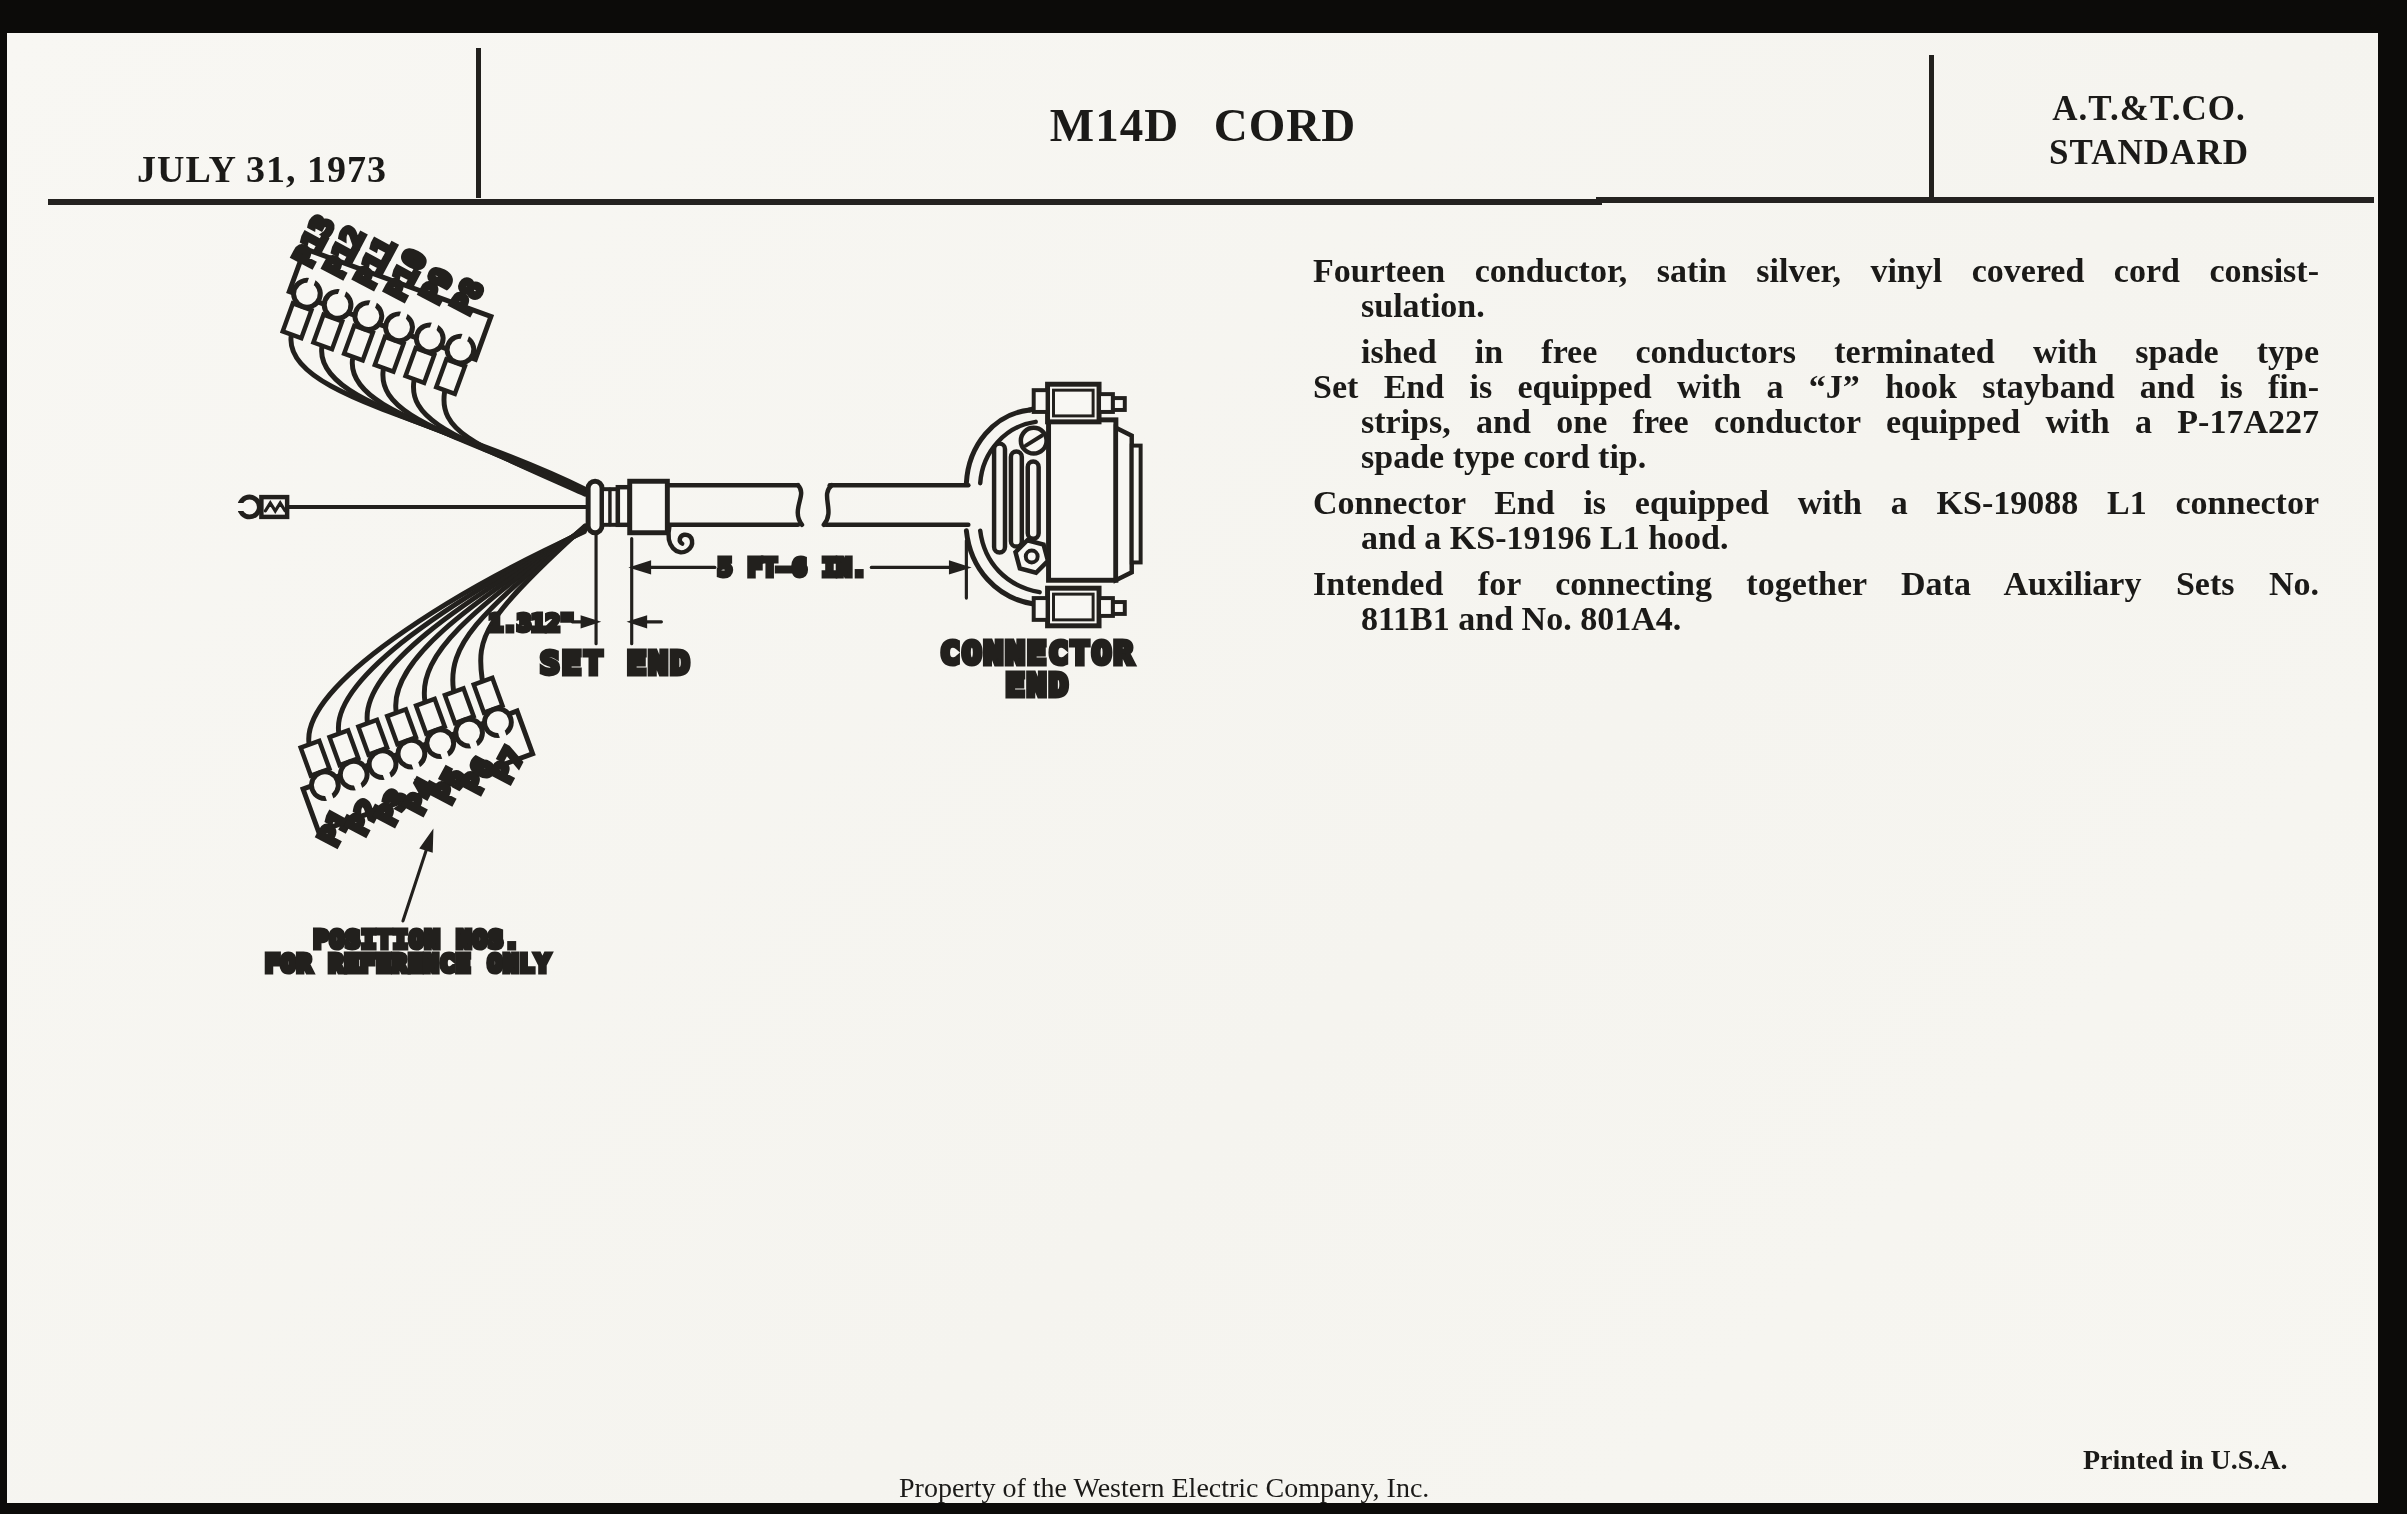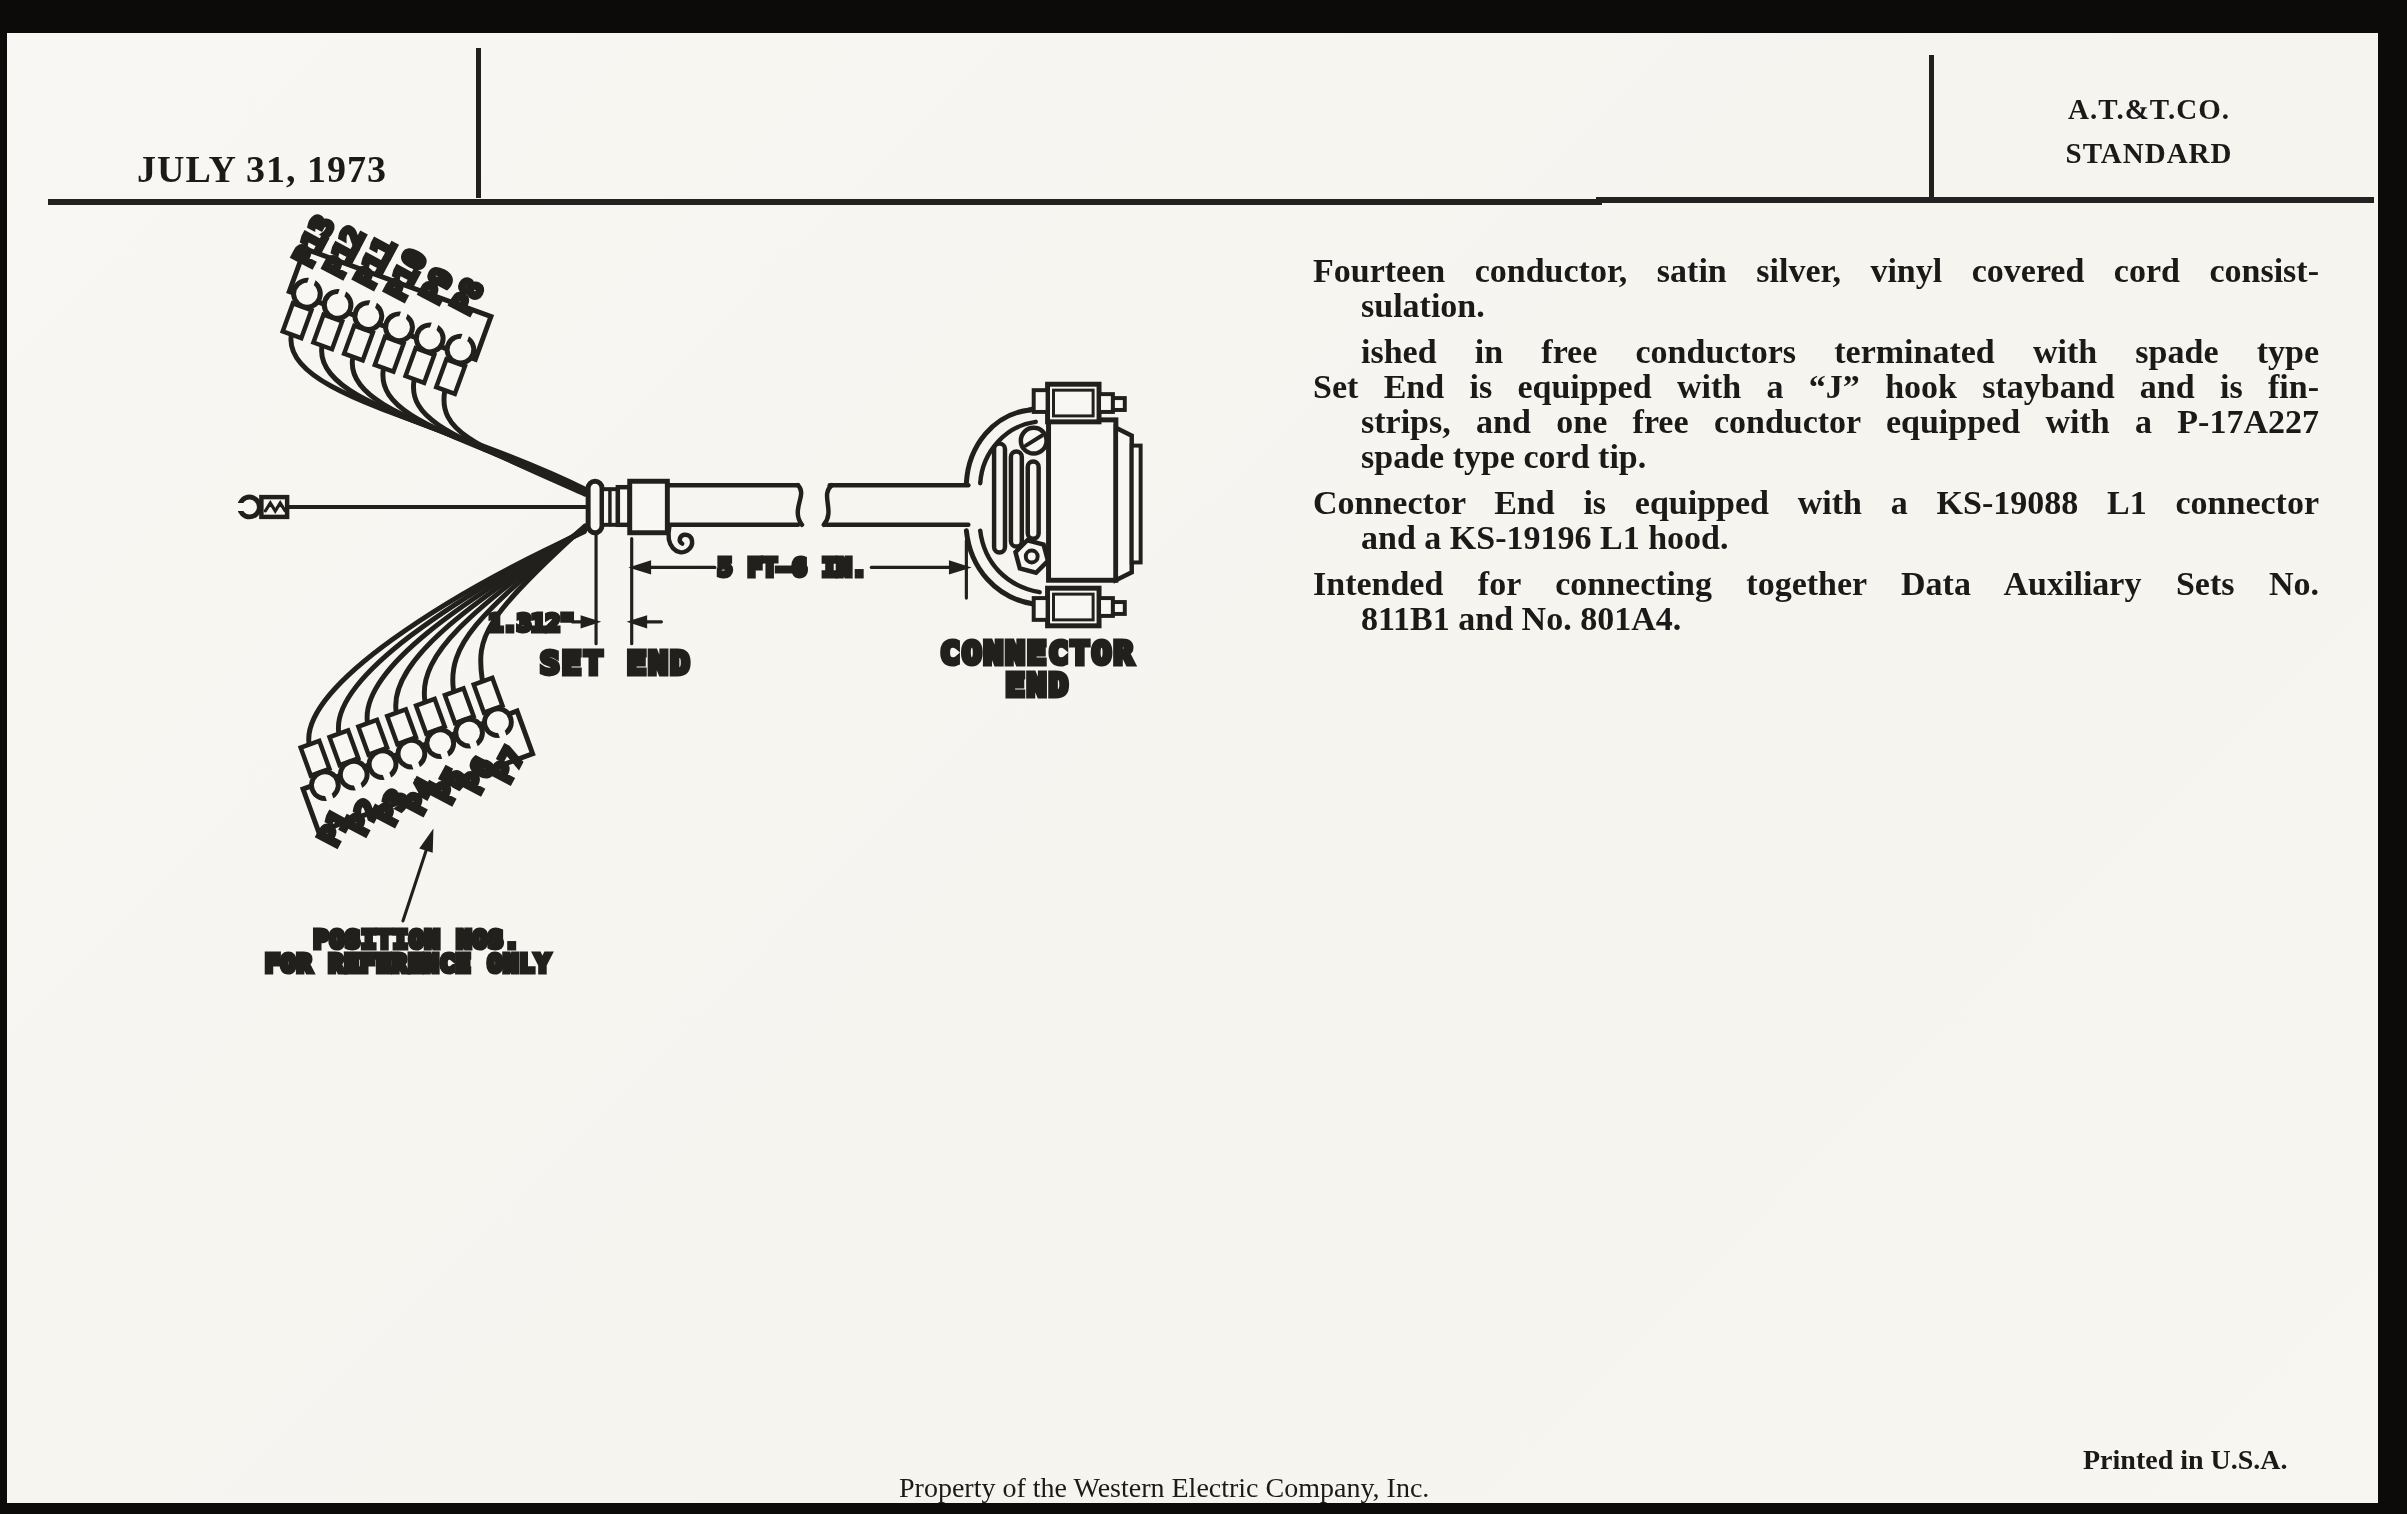--- a/index.html
+++ b/index.html
@@ -5,21 +5,21 @@
   html,body{margin:0;padding:0;background:#000;}
   .canvas{position:relative;width:2408px;height:1515px;background:#0c0b09;overflow:hidden;
           font-family:"Liberation Serif","DejaVu Serif",serif;color:#1b1a18;}
   .paper{position:absolute;left:7px;top:33px;width:2371px;height:1470px;
          background:linear-gradient(135deg,#f8f7f3 0%,#f5f4ef 60%,#f7f6f1 100%);}
   .hdr-date{position:absolute;left:64px;top:111px;width:396px;text-align:center;
             font-size:38px;font-weight:bold;letter-spacing:1px;white-space:nowrap;margin-top:36px;}
   .hdr-title{position:absolute;left:478px;top:98px;width:1450px;text-align:center;
              font-size:47px;font-weight:bold;letter-spacing:1px;word-spacing:22px;white-space:nowrap;}
   .hdr-org{position:absolute;left:1931px;top:87px;width:436px;text-align:center;
-           font-size:29px;line-height:44px;font-weight:bold;letter-spacing:1px;}
+           font-size:35px;line-height:44px;font-weight:bold;letter-spacing:1px;}
   .vline{position:absolute;width:5px;background:#22201d;}
   .vl-left{left:476px;top:48px;height:150px;}
   .vl-right{left:1929px;top:55px;height:145px;}
   .hrule{position:absolute;height:6px;background:#242220;}
   .hr-a{left:48px;top:199px;width:1554px;}
   .hr-b{left:1596px;top:197px;width:778px;}
   .spec{position:absolute;left:1313px;top:242px;width:1006px;
         font-size:34px;line-height:35px;font-weight:bold;}
   .spec p{margin:0 0 11px 0;}
   .ln{min-height:35px;}
@@ -30,20 +30,21 @@
   svg.diagram{position:absolute;left:0;top:0;}
   svg.diagram .eng{font-family:"DejaVu Sans Mono","Liberation Mono",monospace;font-weight:bold;fill:#22201d;}
 </style>
 </head>
 <body>
 
 <div class="canvas">
   <div class="paper"></div>
 
   <div class="hdr-date">JULY 31, 1973</div>
+  <div class="hdr-title">M14D CORD</div>
   <div class="hdr-org">
     <div>A.T.&amp;T.CO.</div>
     <div>STANDARD</div>
   </div>
   <div class="vline vl-left"></div>
   <div class="vline vl-right"></div>
   <div class="hrule hr-a"></div>
   <div class="hrule hr-b"></div>
 
   <div class="spec">

